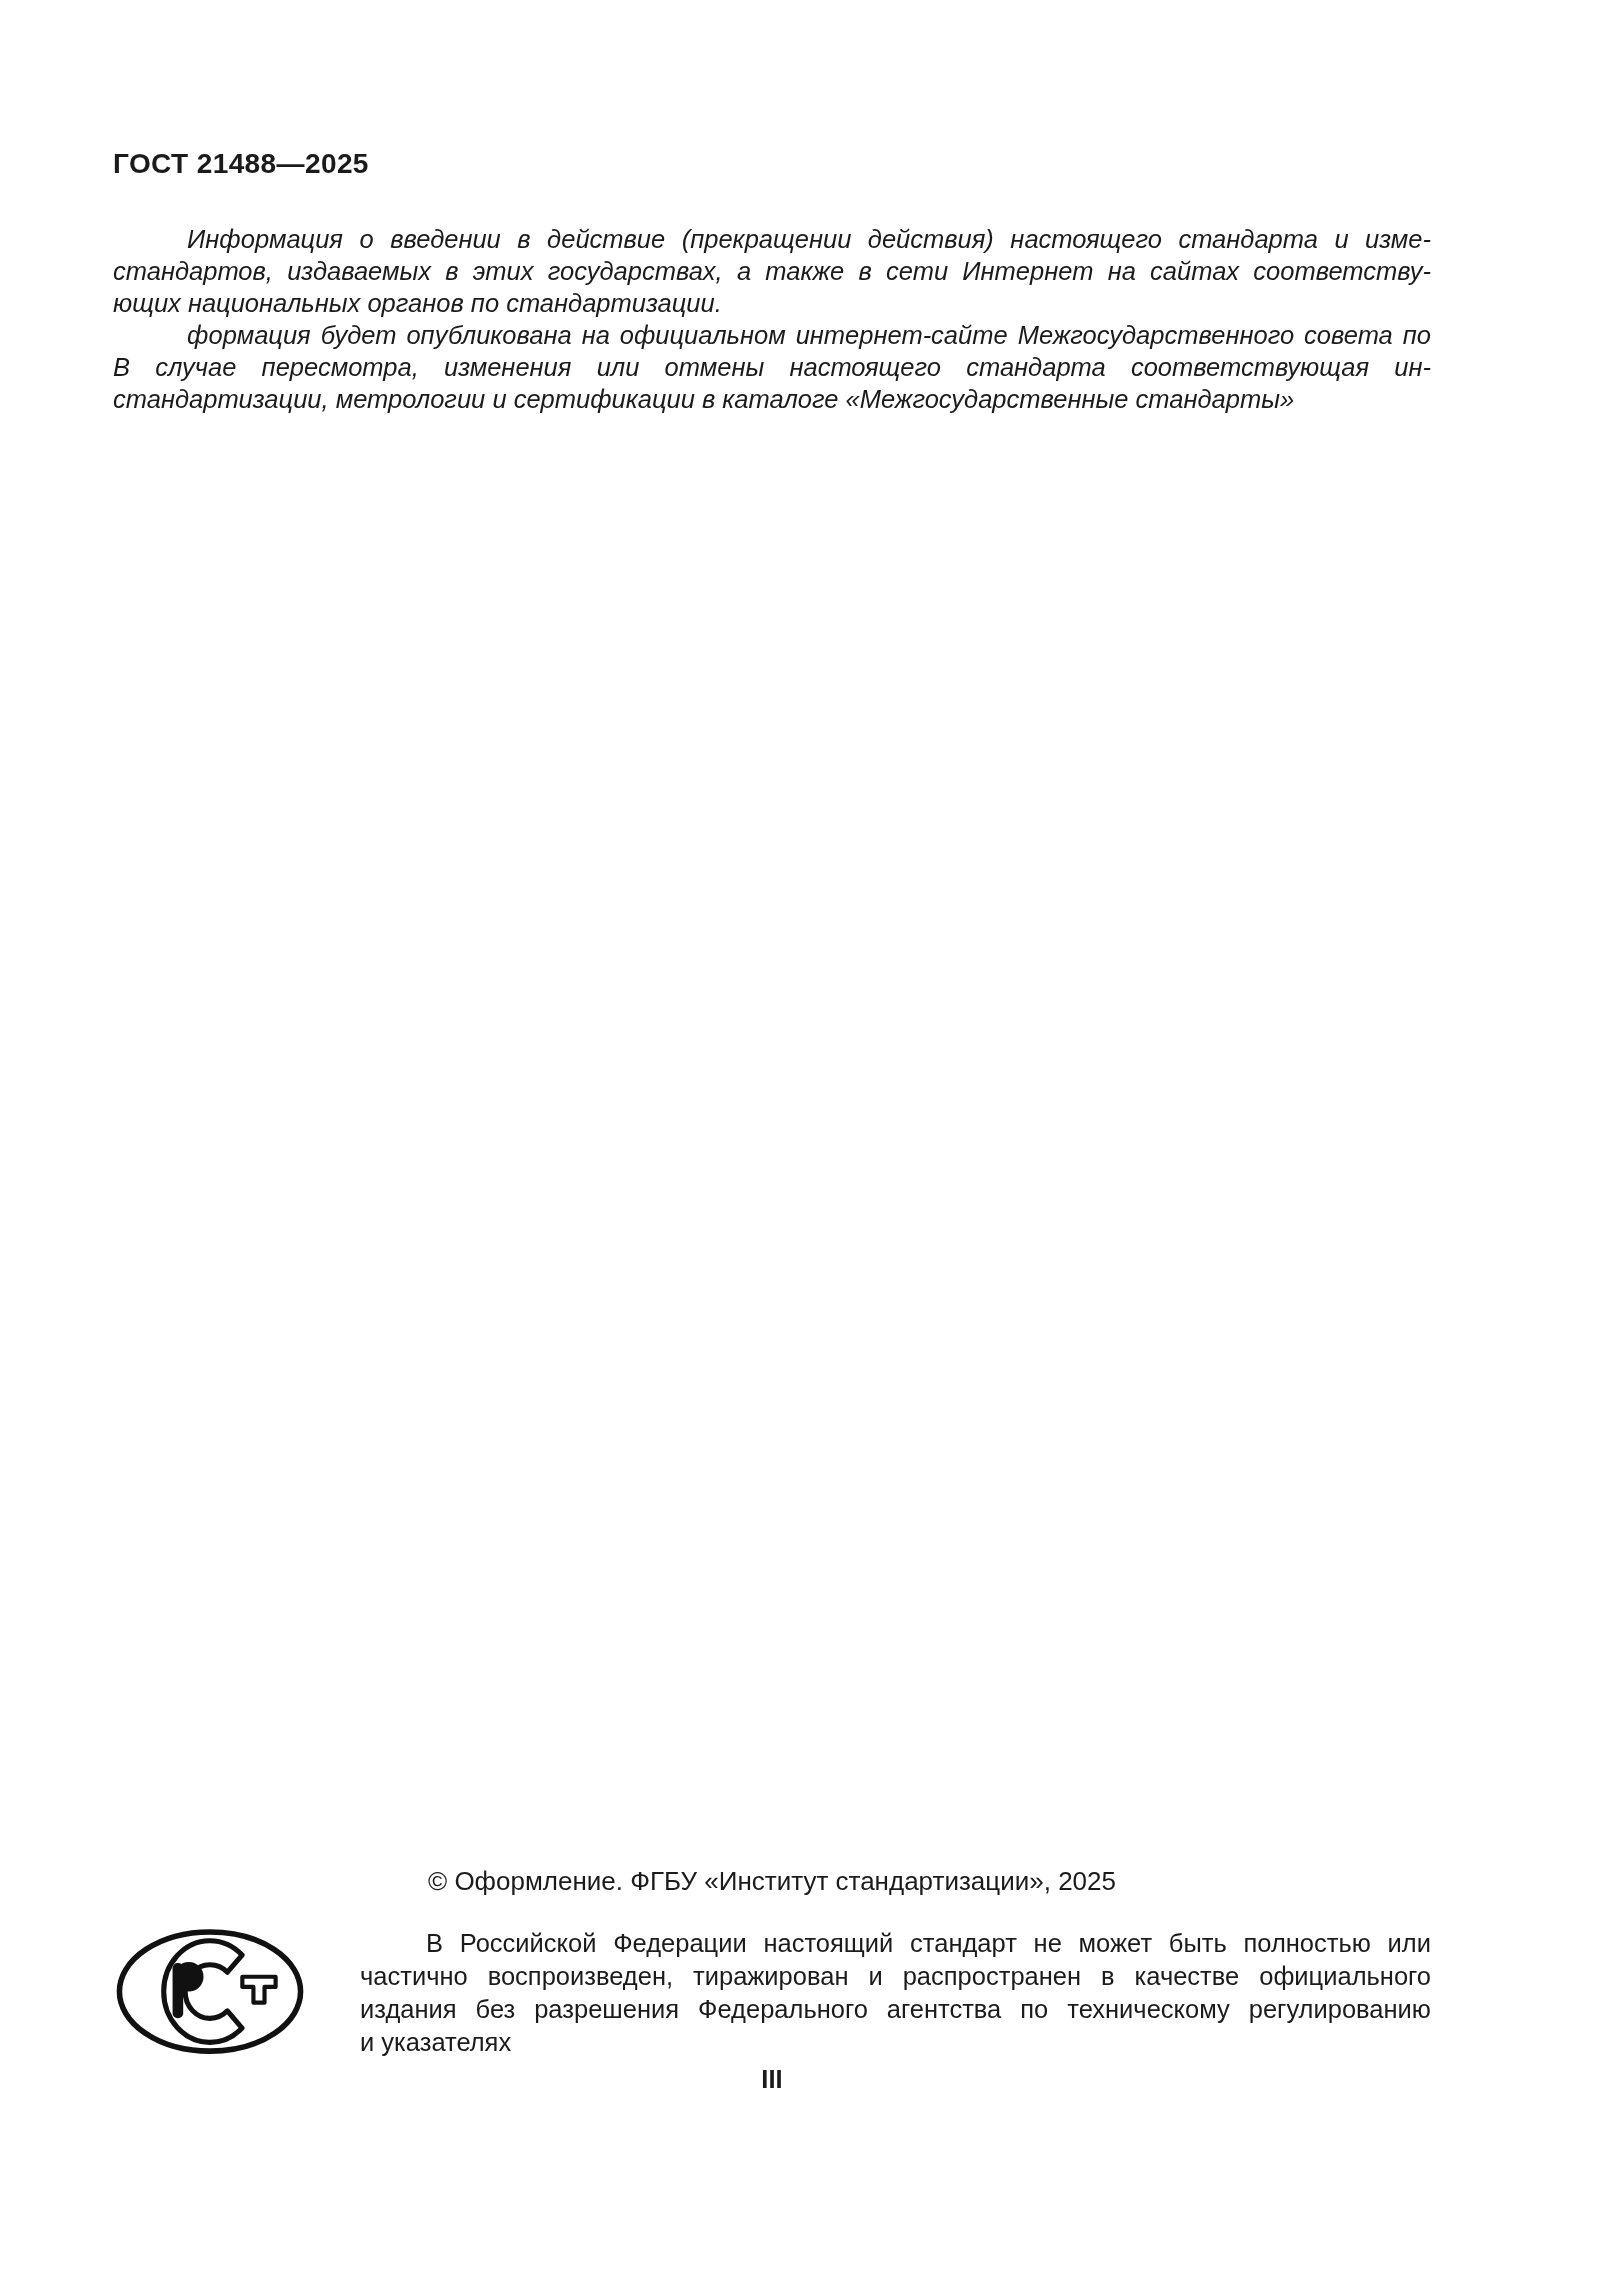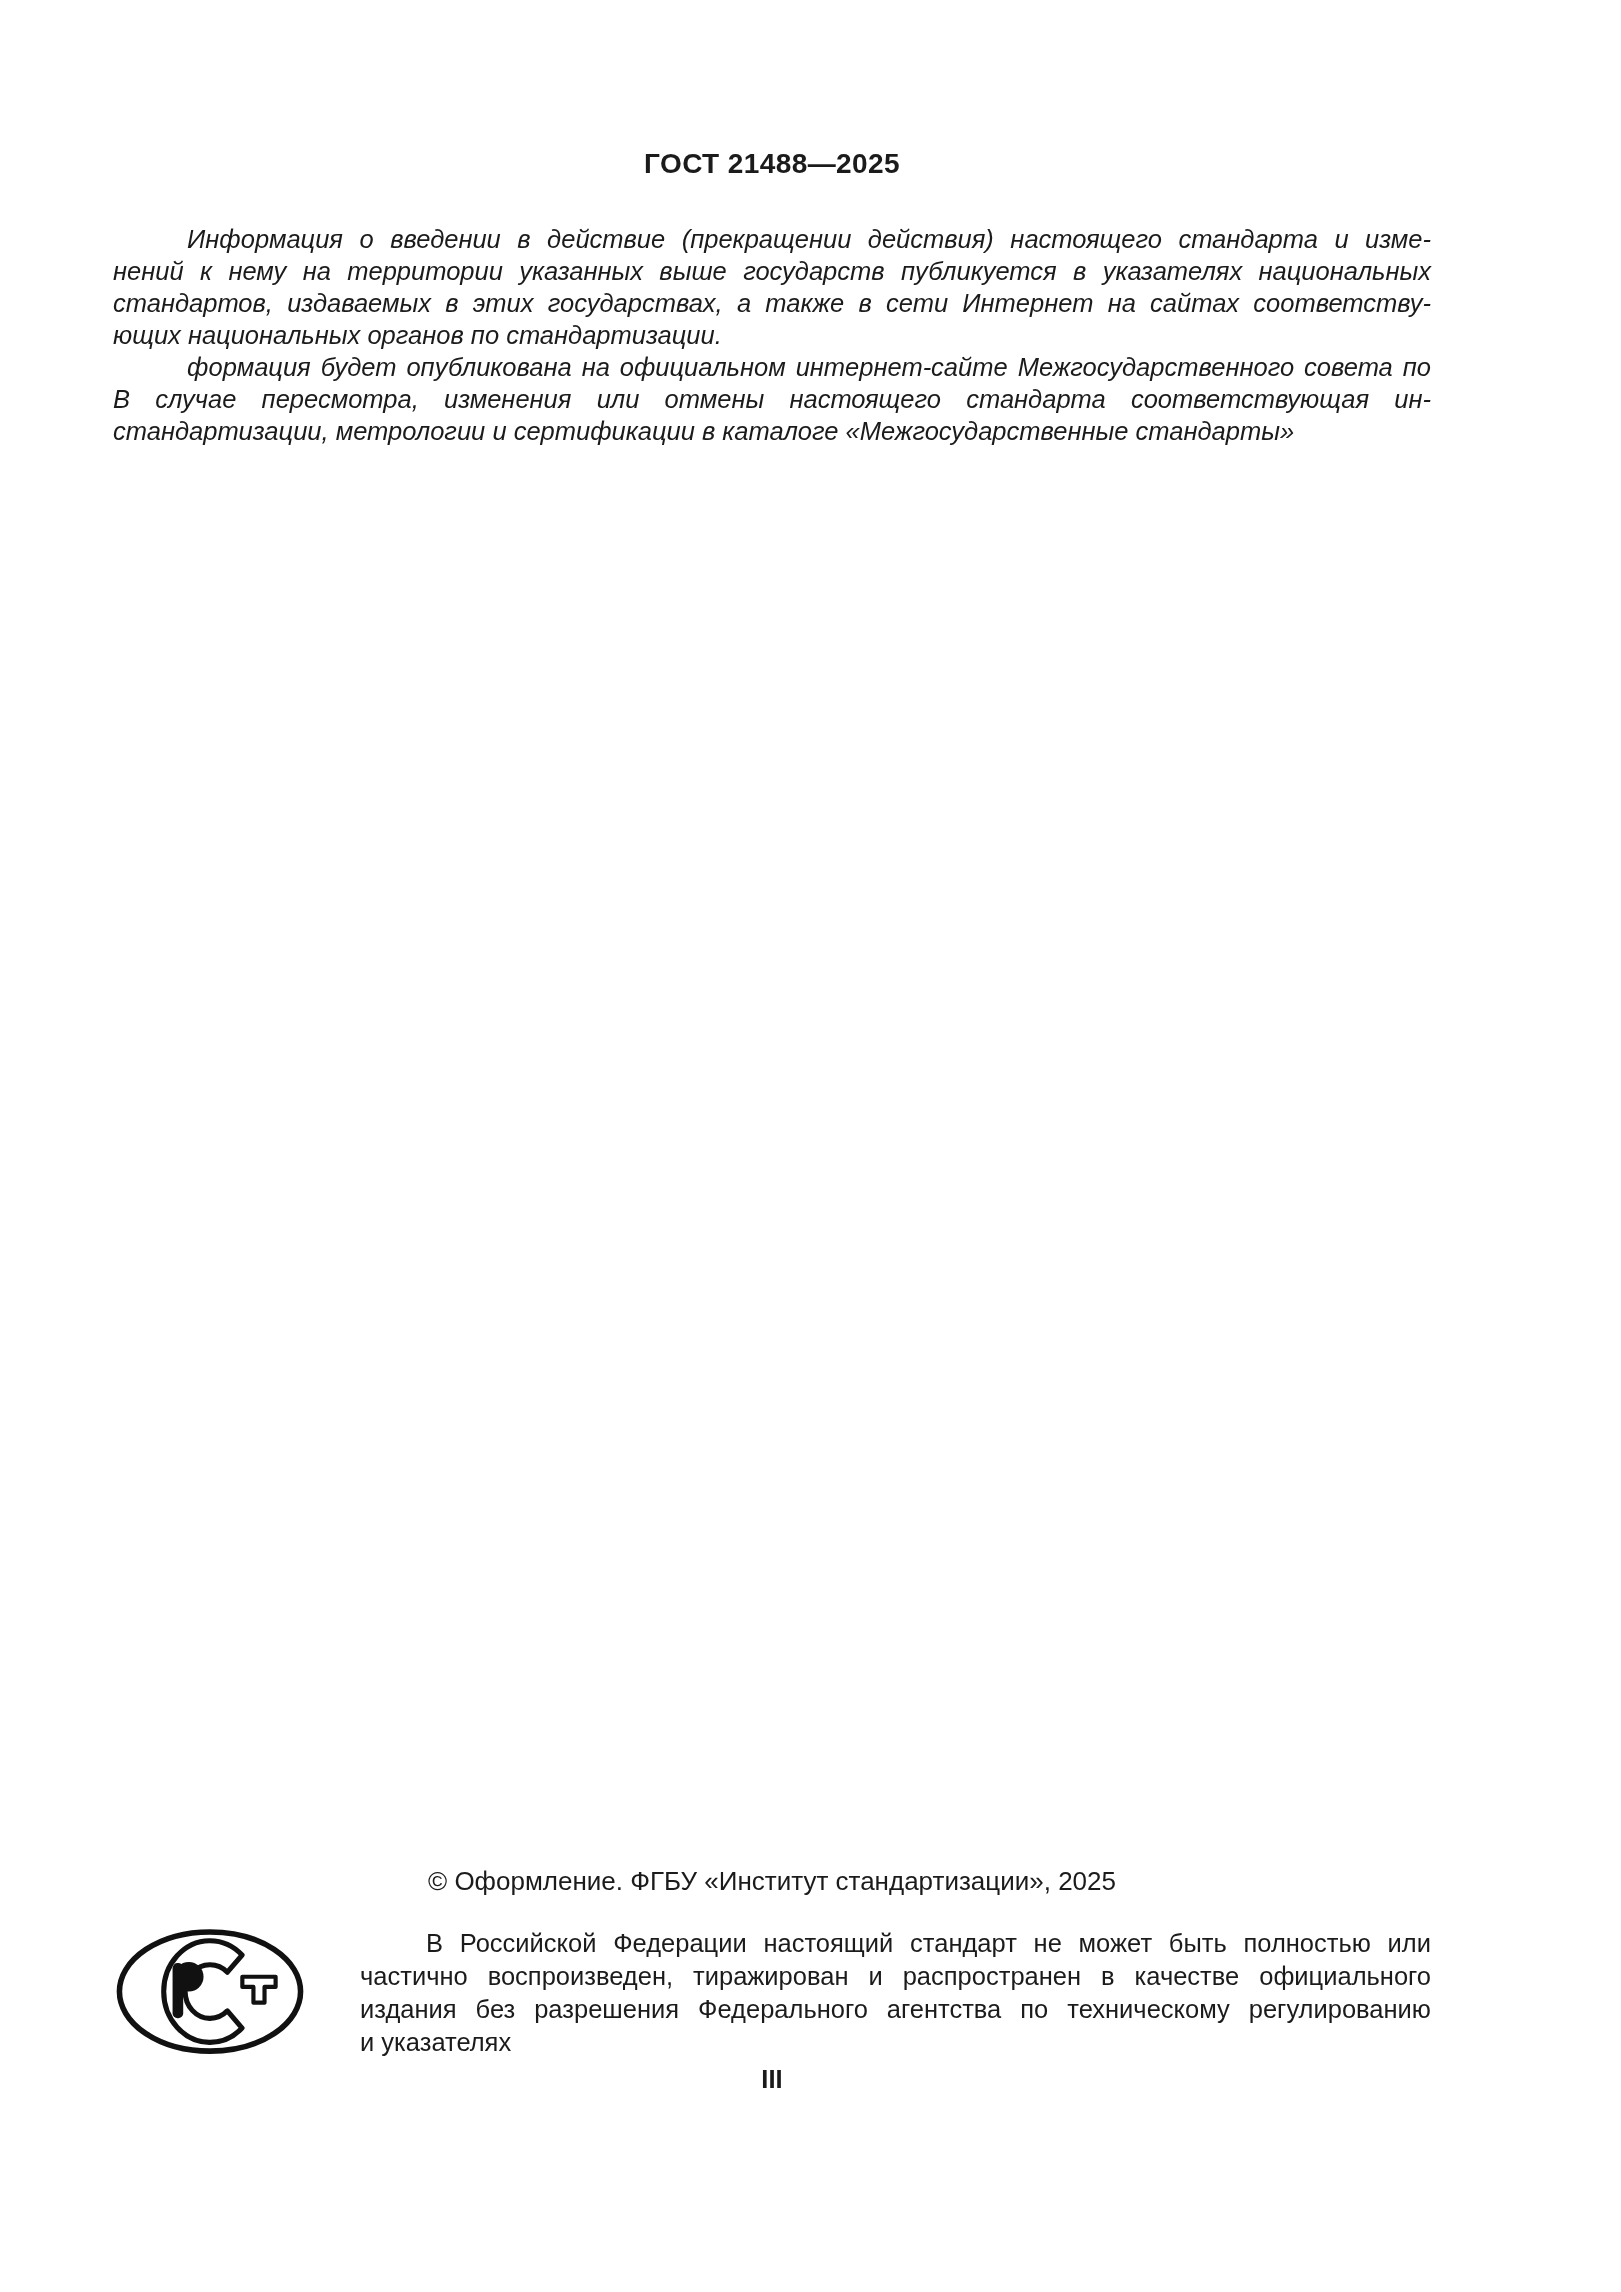--- a/index.html
+++ b/index.html
@@ -10,21 +10,21 @@
     margin:0 auto;
     background:#ffffff;
     font-family:"Liberation Sans", sans-serif;
     color:#1b1b1b;
     overflow:hidden;
   }
   .content { position:absolute; left:113px; width:1318px; }
 
   .doc-header {
     top:147px;
-    text-align:center;
+    text-align:left;
     font-weight:bold;
     font-size:28px;
     line-height:33px;
     letter-spacing:0.4px;
   }
 
   .intro {
     top:223px;
     font-style:italic;
     font-size:25.5px;
@@ -67,21 +67,20 @@
 </head>
 <body>
 
 <div class="page">
 
   <div class="content doc-header">ГОСТ 21488—2025</div>
 
   <div class="content intro">
     <div class="para">
         <div class="line">Информация о введении в действие (прекращении действия) настоящего стандарта и изме-</div>
-        <div class="line">нений к нему на территории указанных выше государств публикуется в указателях национальных</div>
         <div class="line">стандартов, издаваемых в этих государствах, а также в сети Интернет на сайтах соответству-</div>
         <div class="line">ющих национальных органов по стандартизации.</div>
       </div>
     <div class="para">
         <div class="line">формация будет опубликована на официальном интернет-сайте Межгосударственного совета по</div>
         <div class="line">В случае пересмотра, изменения или отмены настоящего стандарта соответствующая ин-</div>
         <div class="line">стандартизации, метрологии и сертификации в каталоге «Межгосударственные стандарты»</div>
       </div>
   </div>
 

